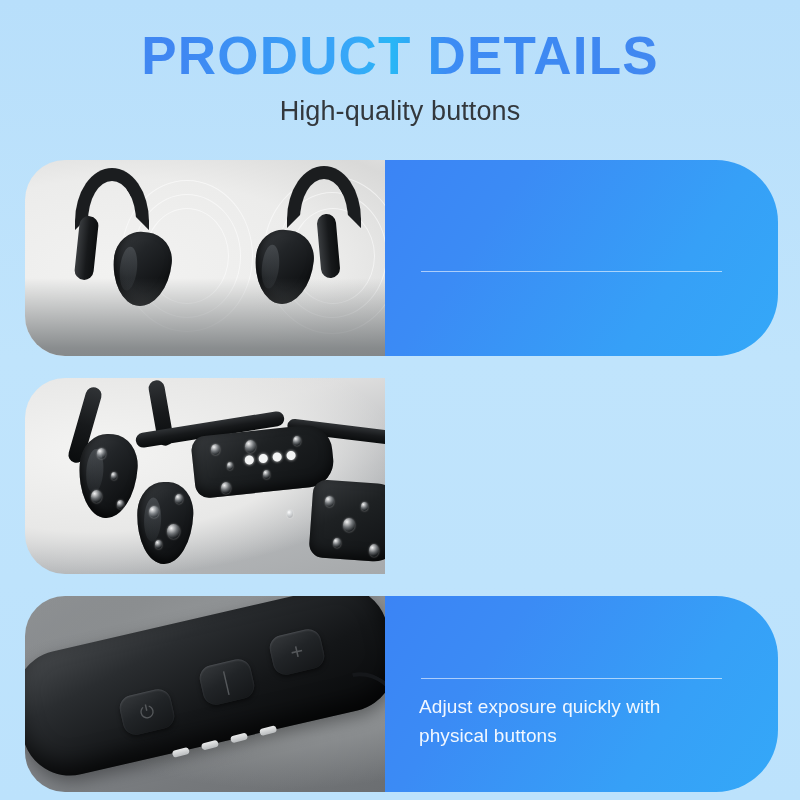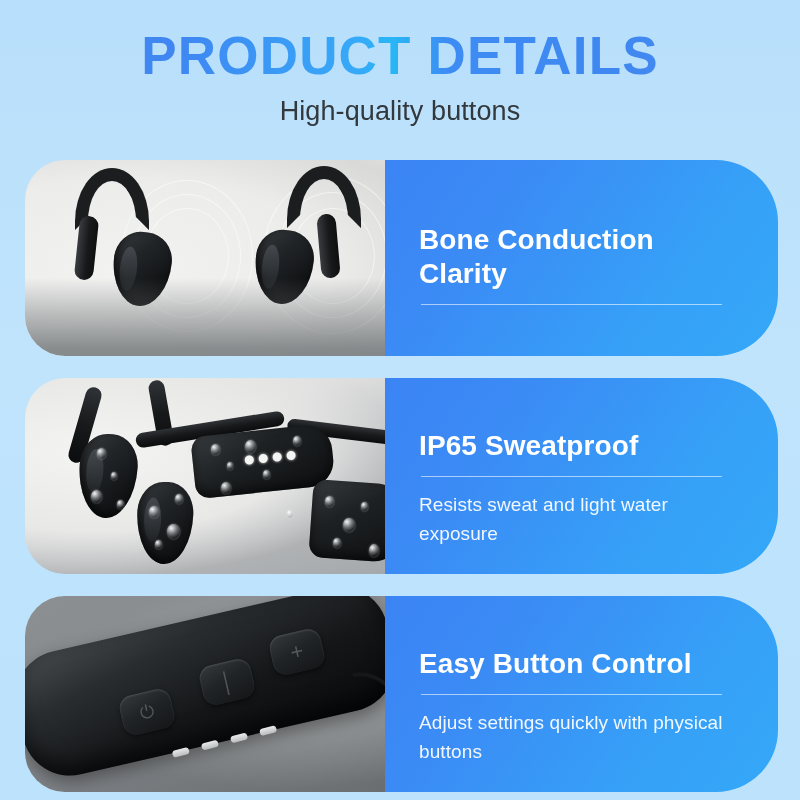--- a/index.html
+++ b/index.html
@@ -253,21 +253,20 @@
       </div>
 
       <div class="earpiece">
         <div class="ear-hook" style="left:262px; top:6px;"></div>
         <div class="ear-arm" style="left:294px; top:54px; transform:rotate(-5deg);"></div>
         <div class="ear-pad" style="left:230px; top:70px; transform:rotate(6deg);"></div>
       </div>
     </div>
 
     <div class="card-panel">
-      <div class="card-title">Bone Conduction Clarity</div>
       <div class="card-divider"></div>
     </div>
   </div>
 
   <div class="card">
 
     <div class="card-photo photo-water">
 
       <div class="band" style="left:52px; top:8px; width:16px; height:78px; transform:rotate(16deg);"></div>
       <div class="band" style="left:128px; top:2px; width:16px; height:66px; transform:rotate(-10deg);"></div>
@@ -302,25 +301,20 @@
       <div class="drop" style="left:196px; top:104px; width:10px; height:12px;"></div>
       <div class="drop" style="left:268px; top:58px;  width:8px;  height:10px;"></div>
       <div class="drop" style="left:300px; top:118px; width:9px;  height:11px;"></div>
       <div class="drop" style="left:318px; top:140px; width:12px; height:14px;"></div>
       <div class="drop" style="left:336px; top:124px; width:7px;  height:9px;"></div>
       <div class="drop" style="left:308px; top:160px; width:8px;  height:10px;"></div>
       <div class="drop" style="left:344px; top:166px; width:10px; height:13px;"></div>
       <div class="drop" style="left:262px; top:132px; width:6px;  height:8px;"></div>
     </div>
 
-    <div class="card-panel">
-      <div class="card-title">IP65 Sweatproof</div>
-      <div class="card-divider"></div>
-      <div class="card-desc">Resists sweat and light water exposure</div>
-    </div>
   </div>
 
   <div class="card">
 
     <div class="card-photo photo-buttons">
 
       <div class="body-bar" style="left:-10px; top:22px; width:380px; height:126px; transform:rotate(-13deg);"></div>
 
       <div class="btn-key" style="left:96px; top:96px; width:52px; height:40px; transform:rotate(-13deg); font-size:18px;">⏻</div>
       <div class="btn-key" style="left:176px; top:66px; width:52px; height:40px; transform:rotate(-13deg); font-size:20px;">│</div>
@@ -330,19 +324,18 @@
         <div class="led-slot"></div>
         <div class="led-slot"></div>
         <div class="led-slot"></div>
         <div class="led-slot"></div>
       </div>
 
       <div class="cable" style="left:306px; top:78px; width:70px; height:56px; transform:rotate(28deg);"></div>
     </div>
 
     <div class="card-panel">
-      <div class="card-title">Easy Button Control</div>
       <div class="card-divider"></div>
-      <div class="card-desc">Adjust settings quickly with physical buttons</div>
+      <div class="card-desc">Adjust exposure quickly with physical buttons</div>
     </div>
   </div>
 
 </div>
 
 </body></html>

